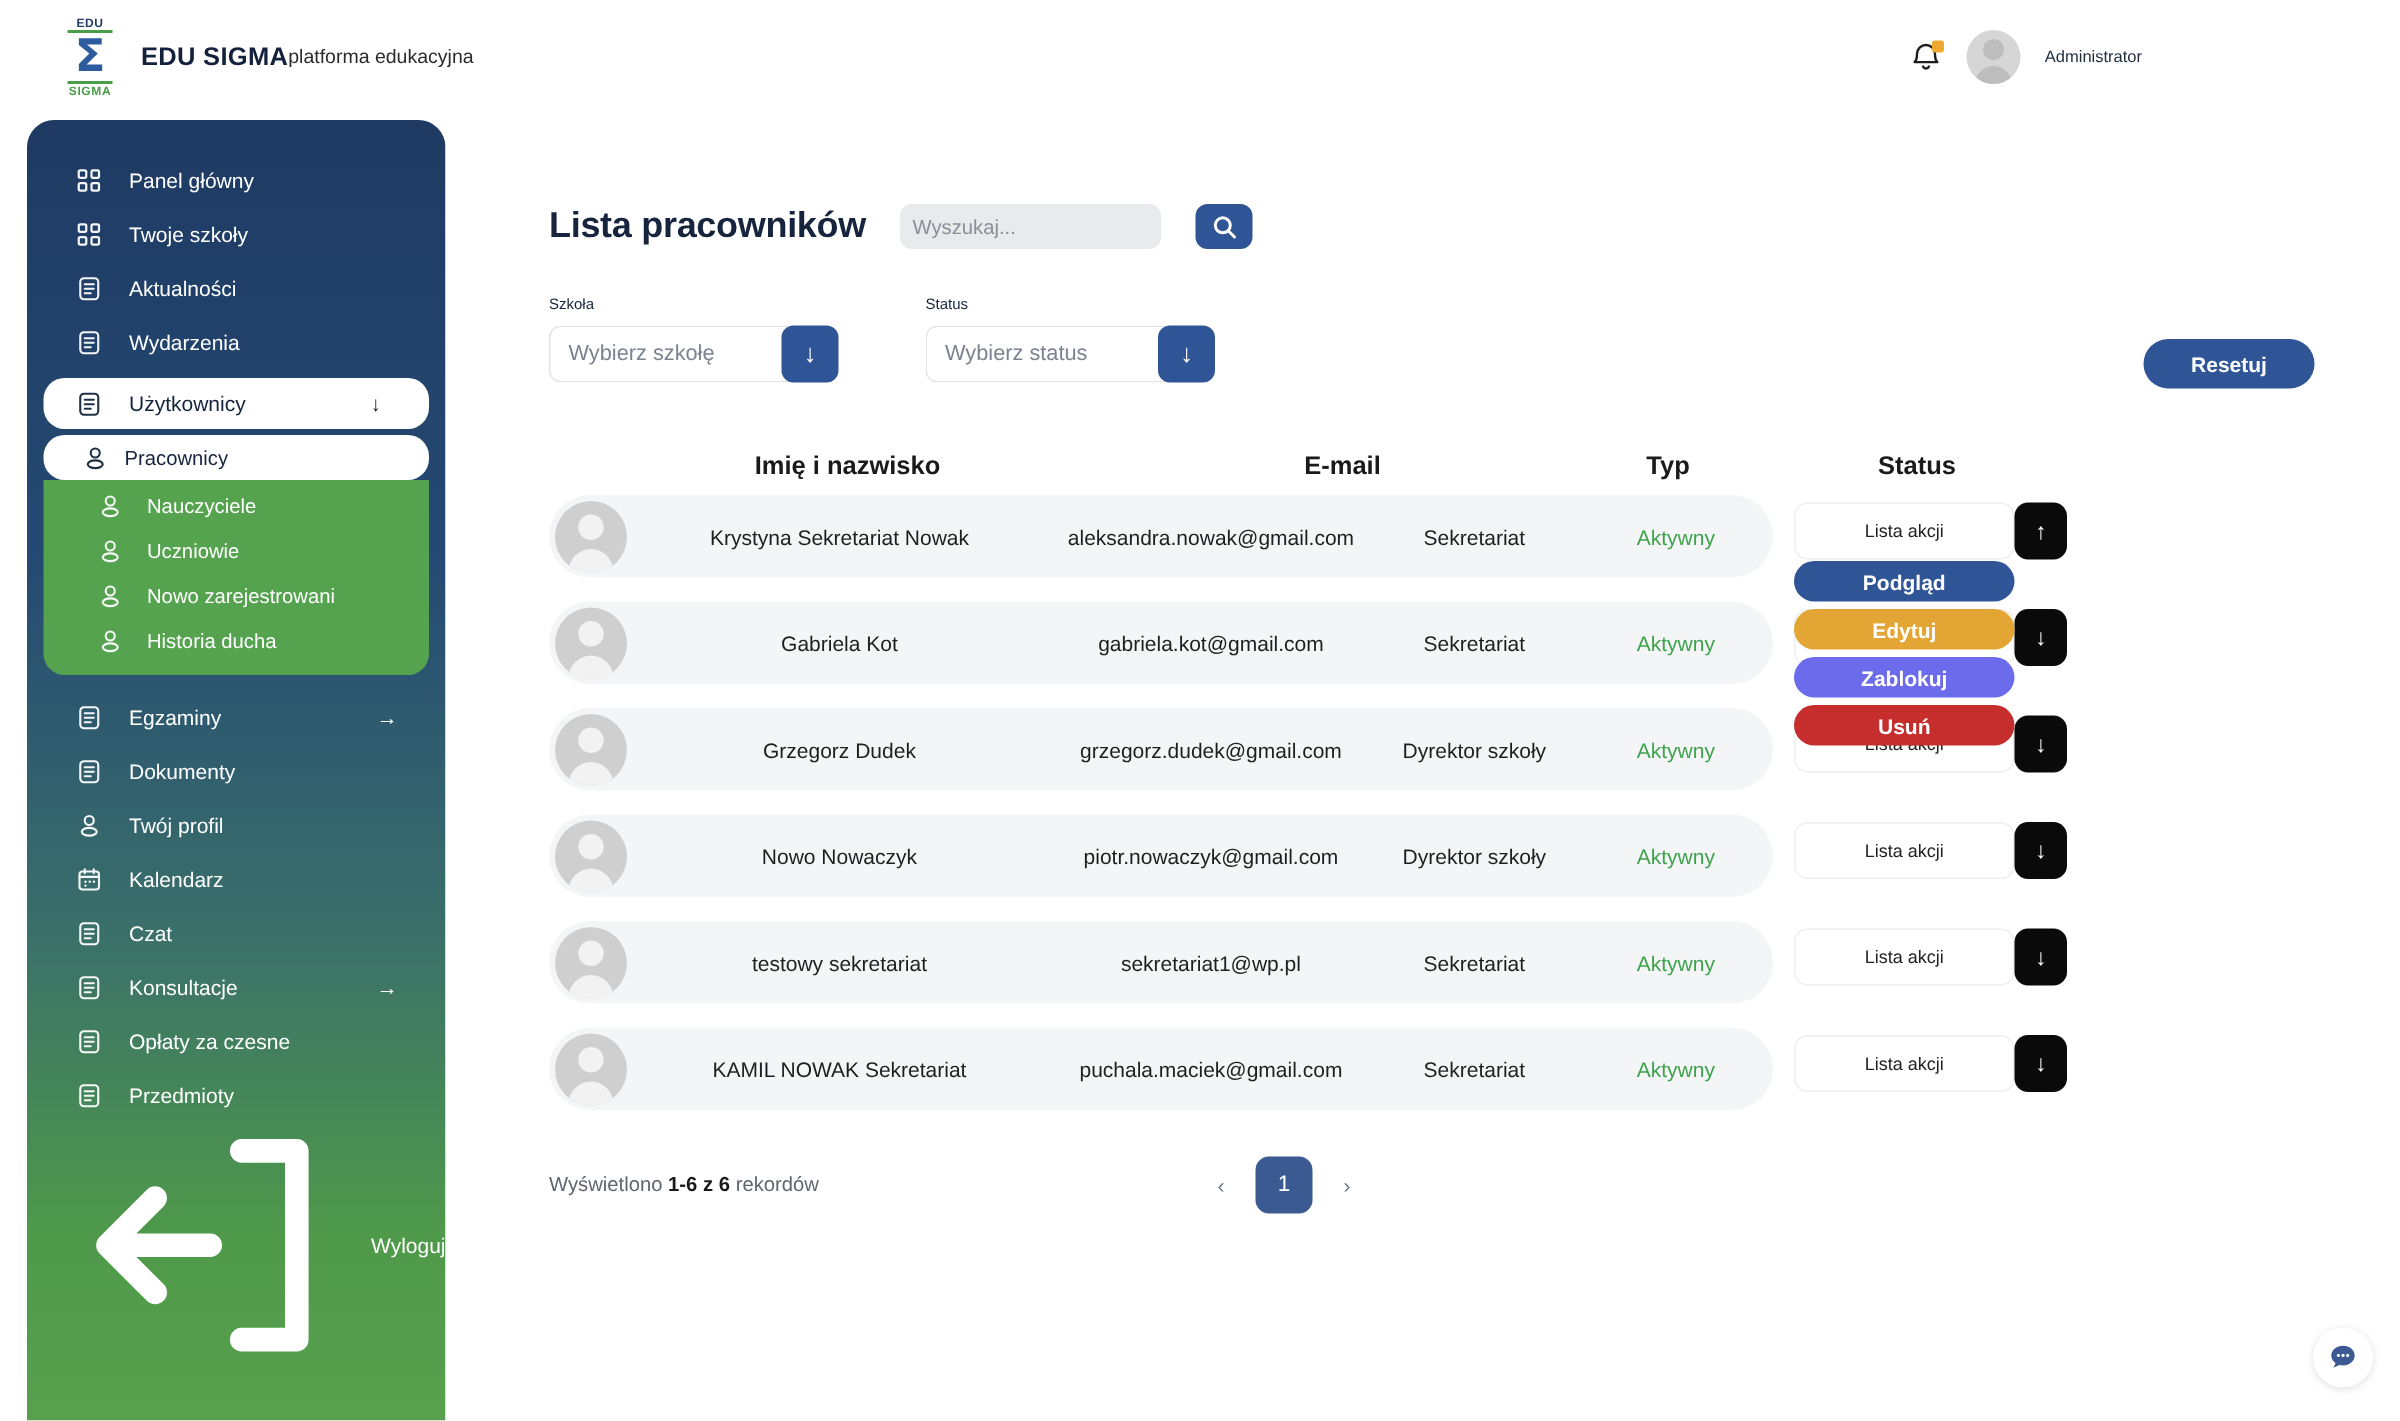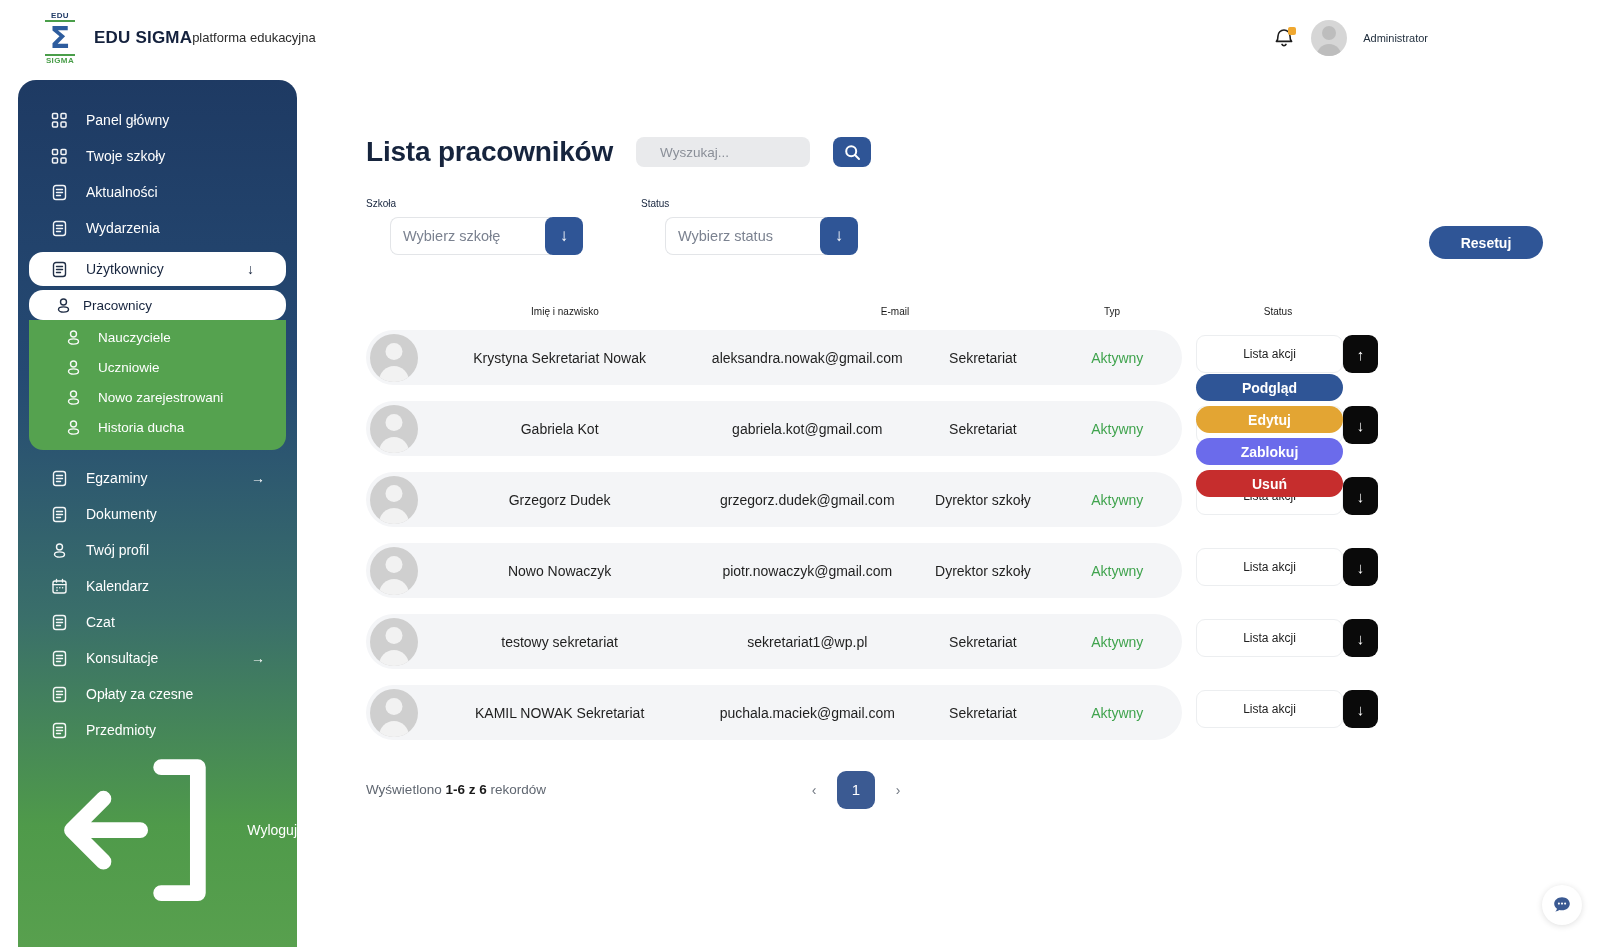--- a/index.html
+++ b/index.html
@@ -83,54 +83,54 @@
   .logout {
     position:absolute; bottom: 28px; left: 0; width: 100%;
     display:flex; align-items:center; padding-left: 33px; gap: 18px;
     color:#fff; font-size: 14px; cursor:pointer;
   }
 
   
   .main { position:absolute; left: 297px; top: 76px; width: 1303px; height: 871px; background:#fff; }
 
   .page-head { position:absolute; left: 69px; top: 60px; display:flex; align-items:center; gap: 23px; }
-  .page-title { font-size: 28px; font-weight: 700; color:#16243d; letter-spacing:-.2px; }
+  .page-title { font-size: 24px; font-weight: 700; color:#16243d; letter-spacing:-.2px; }
   .search-field {
     width: 174px; height: 30px; border-radius: 8px; background:#e9eaec; border:none;
-    padding: 0 24px; font-size: 13.5px; color:#000000; font-family:"Liberation Sans", sans-serif;
+    padding: 0 8px; font-size: 13.5px; color:#000000; font-family:"Liberation Sans", sans-serif;
   }
   .search-field::placeholder { color:#8a8f98; }
   .search-btn {
     width: 38px; height: 30px; border-radius: 8px; background:#2f5596; border:none;
     display:flex; align-items:center; justify-content:center; cursor:pointer;
   }
 
   .filters { position:absolute; left: 69px; top: 122px; display:flex; gap: 58px; }
   .filter-label { font-size: 10px; color:#16243d; margin-bottom: 8px; font-weight: 400; }
   .select-wrap { display:flex; align-items:stretch; }
   .select-box {
     width: 161px; height: 38px; border: 1px solid #e3e5e8; border-right: none;
     border-radius: 8px 0 0 8px; display:flex; align-items:center; padding-left: 12px;
-    font-size: 14.5px; color:#7b8290; background:#fff;margin-left:24px;
+    font-size: 14.5px; color:#7b8290; background:#fff;
   }
   .select-arrow {
     width: 38px; height: 38px; background:#2f5596; border-radius: 8px;
     display:flex; align-items:center; justify-content:center; color:#fff; font-size: 17px;
     margin-left: -6px; cursor:pointer;
   }
   .reset-btn {
     position:absolute; right: 57px; top: 150px; width: 114px; height: 33px;
     border-radius: 18px; background:#2f5596; color:#fff; border:none;
     font-size: 14px; font-weight: 700; cursor:pointer; font-family:"Liberation Sans", sans-serif;
   }
 
   
   .table { position:absolute; left: 69px; top: 222px; width: 1190px; }
   .thead { display:flex; height: 26px; align-items:center; }
-  .th { font-size: 10px; font-weight: 400; color:#1a1a1a; text-align:center; }
+  .th { font-size: 17px; font-weight: 700; color:#1a1a1a; text-align:center; }
   .c-name { width: 398px; }
   .c-mail { width: 262px; }
   .c-type { width: 172px; }
   .c-stat { width: 160px; }
   .c-act  { width: 198px; }
 
   .row-wrap { position:relative; height: 71px; }
   .row {
     position:absolute; left: 0; top: 6px; width: 816px; height: 55px;
     background:#f4f5f7; border-radius: 28px; display:flex; align-items:center;

